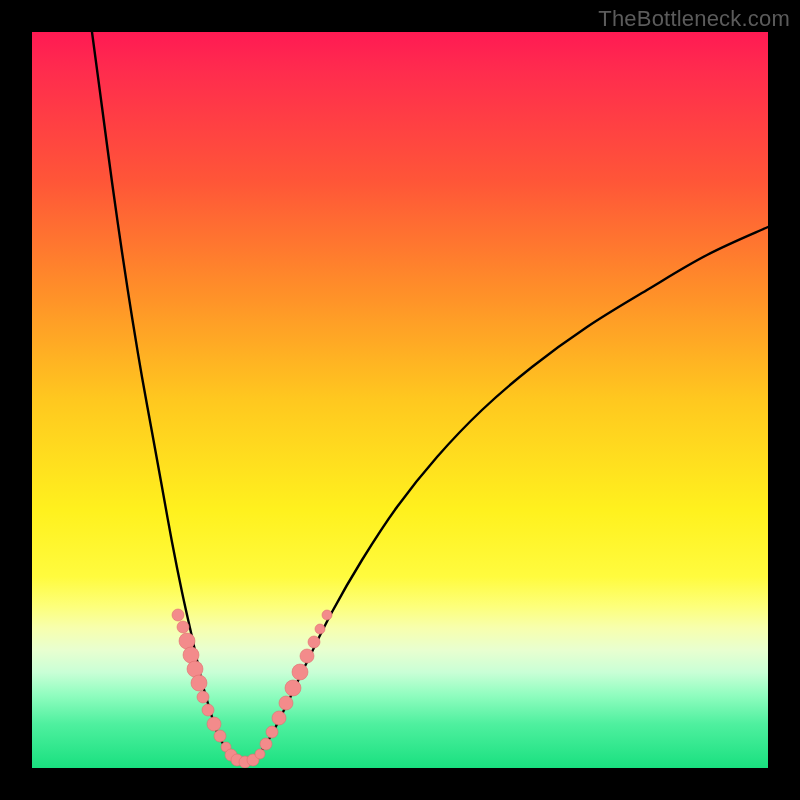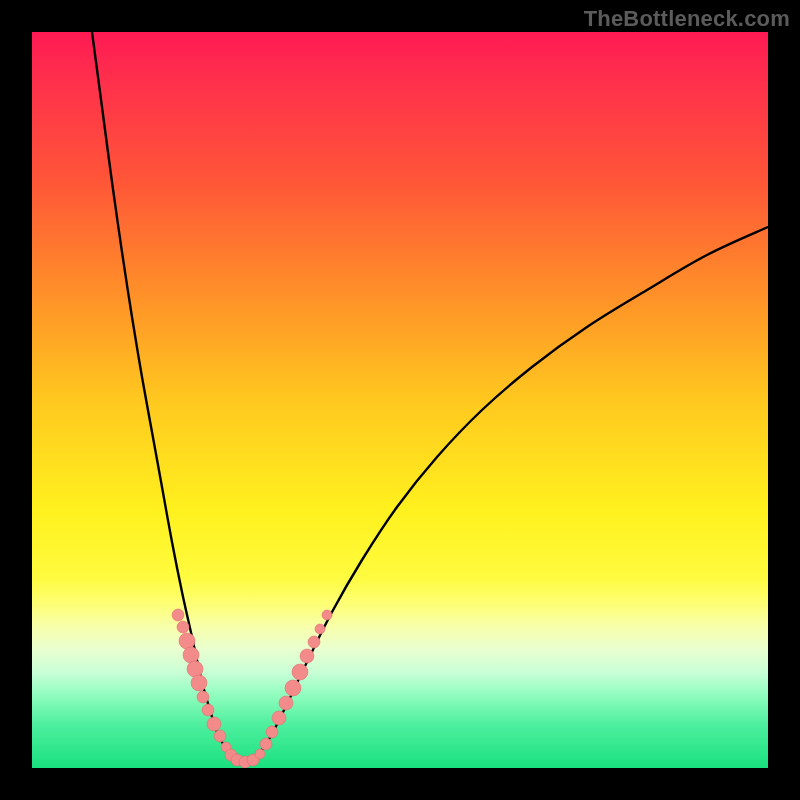--- a/index.html
+++ b/index.html
@@ -24,21 +24,21 @@
     width: 736px;
     height: 736px;
     overflow: hidden;
   }
   .watermark {
     position: absolute;
     top: 6px;
     right: 10px;
     color: #5b5b5b;
     font-size: 22px;
-    font-weight: 700;
+    font-weight: 400;
     letter-spacing: 0.2px;
     user-select: none;
   }
   svg { display: block; }
 </style>
 </head>
 <body>
 
 <div class="frame">
 

